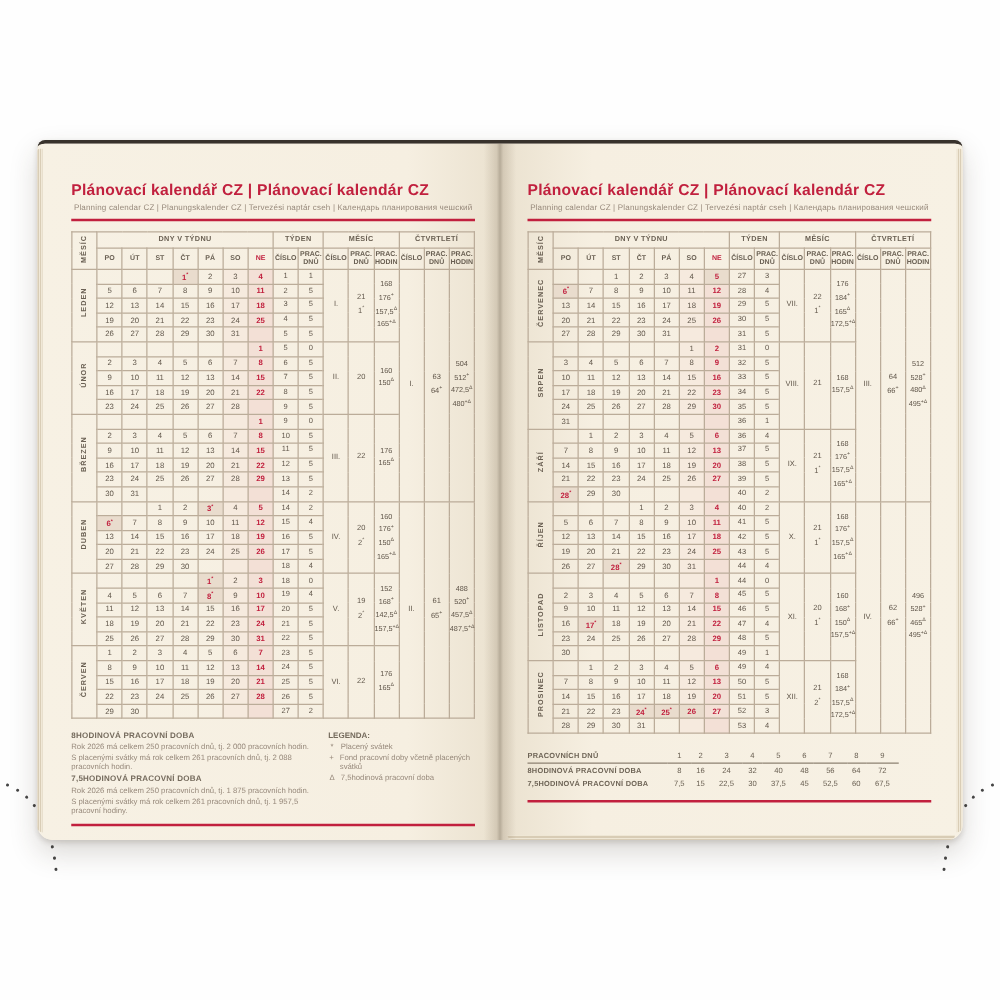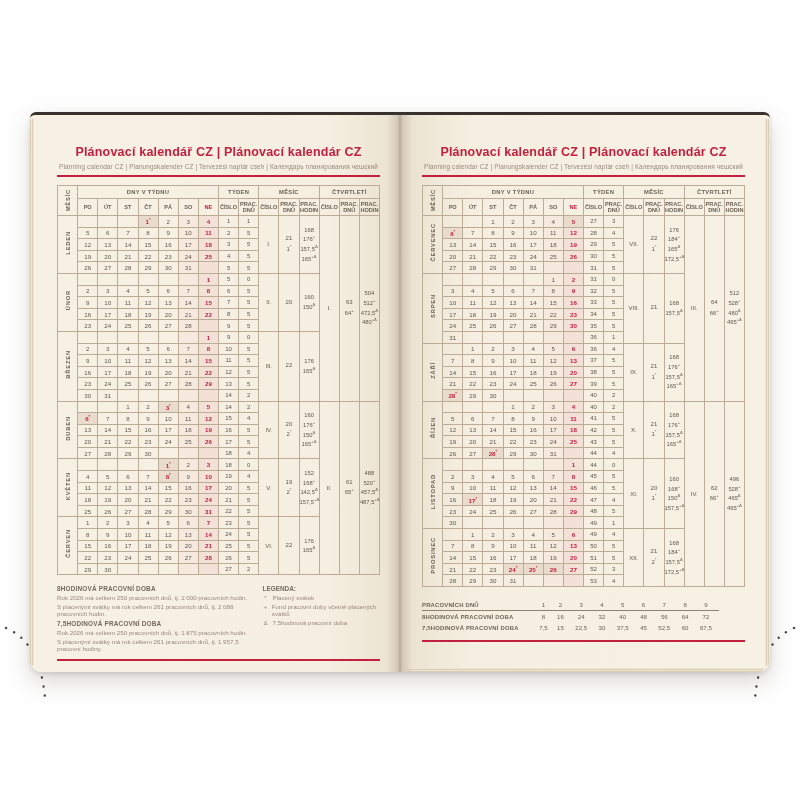--- a/index.html
+++ b/index.html
@@ -26,21 +26,21 @@
             background:repeating-linear-gradient(90deg,#f0e8d7 0 1px,#d9cdb6 1px 2px); }
   .edge-l { position:absolute; left:0; top:4px; bottom:6px; width:4px; border-radius:4px 0 0 10px;
             background:repeating-linear-gradient(90deg,#d9cdb6 0 1px,#f0e8d7 1px 2px); }
   .edge-b { position:absolute; left:6px; right:6px; bottom:0; height:4px; border-radius:0 0 10px 10px;
             background:repeating-linear-gradient(180deg,#efe7d5 0 1px,#d8ccb5 1px 2px); }
 
   .arc { position:absolute; }
   .arc-l { left:0;  top:598px; }
   .arc-r { right:0; top:598px; }
 
-  .pg-title { text-align:center; color:#c1203e; font-weight:bold; font-size:12.5px; letter-spacing:.2px; }
+  .pg-title { text-align:left; color:#c1203e; font-weight:bold; font-size:12.5px; letter-spacing:.2px; }
   .pg-sub   { text-align:center; color:#97897b; font-size:6.4px; margin-top:4px; letter-spacing:.15px; }
   .rule-red { height:2px; background:#c1203e; margin-top:5px; }
   .cal-wrap { margin-top:8px; }
 
   table.cal { border-collapse:collapse; width:100%; table-layout:fixed; color:#60564a; }
   table.cal th, table.cal td { border:1px solid #bbac99; text-align:center; vertical-align:middle; padding:0; }
   table.cal { border:1px solid #a2937e; }
   th.gh { font-size:5.8px; font-weight:bold; color:#6a6053; height:13px; letter-spacing:.3px; }
   th.sh { font-size:5.6px; font-weight:bold; color:#6a6053; height:17px; line-height:1.1; }
   th.sh.ne { color:#c1203e; }

